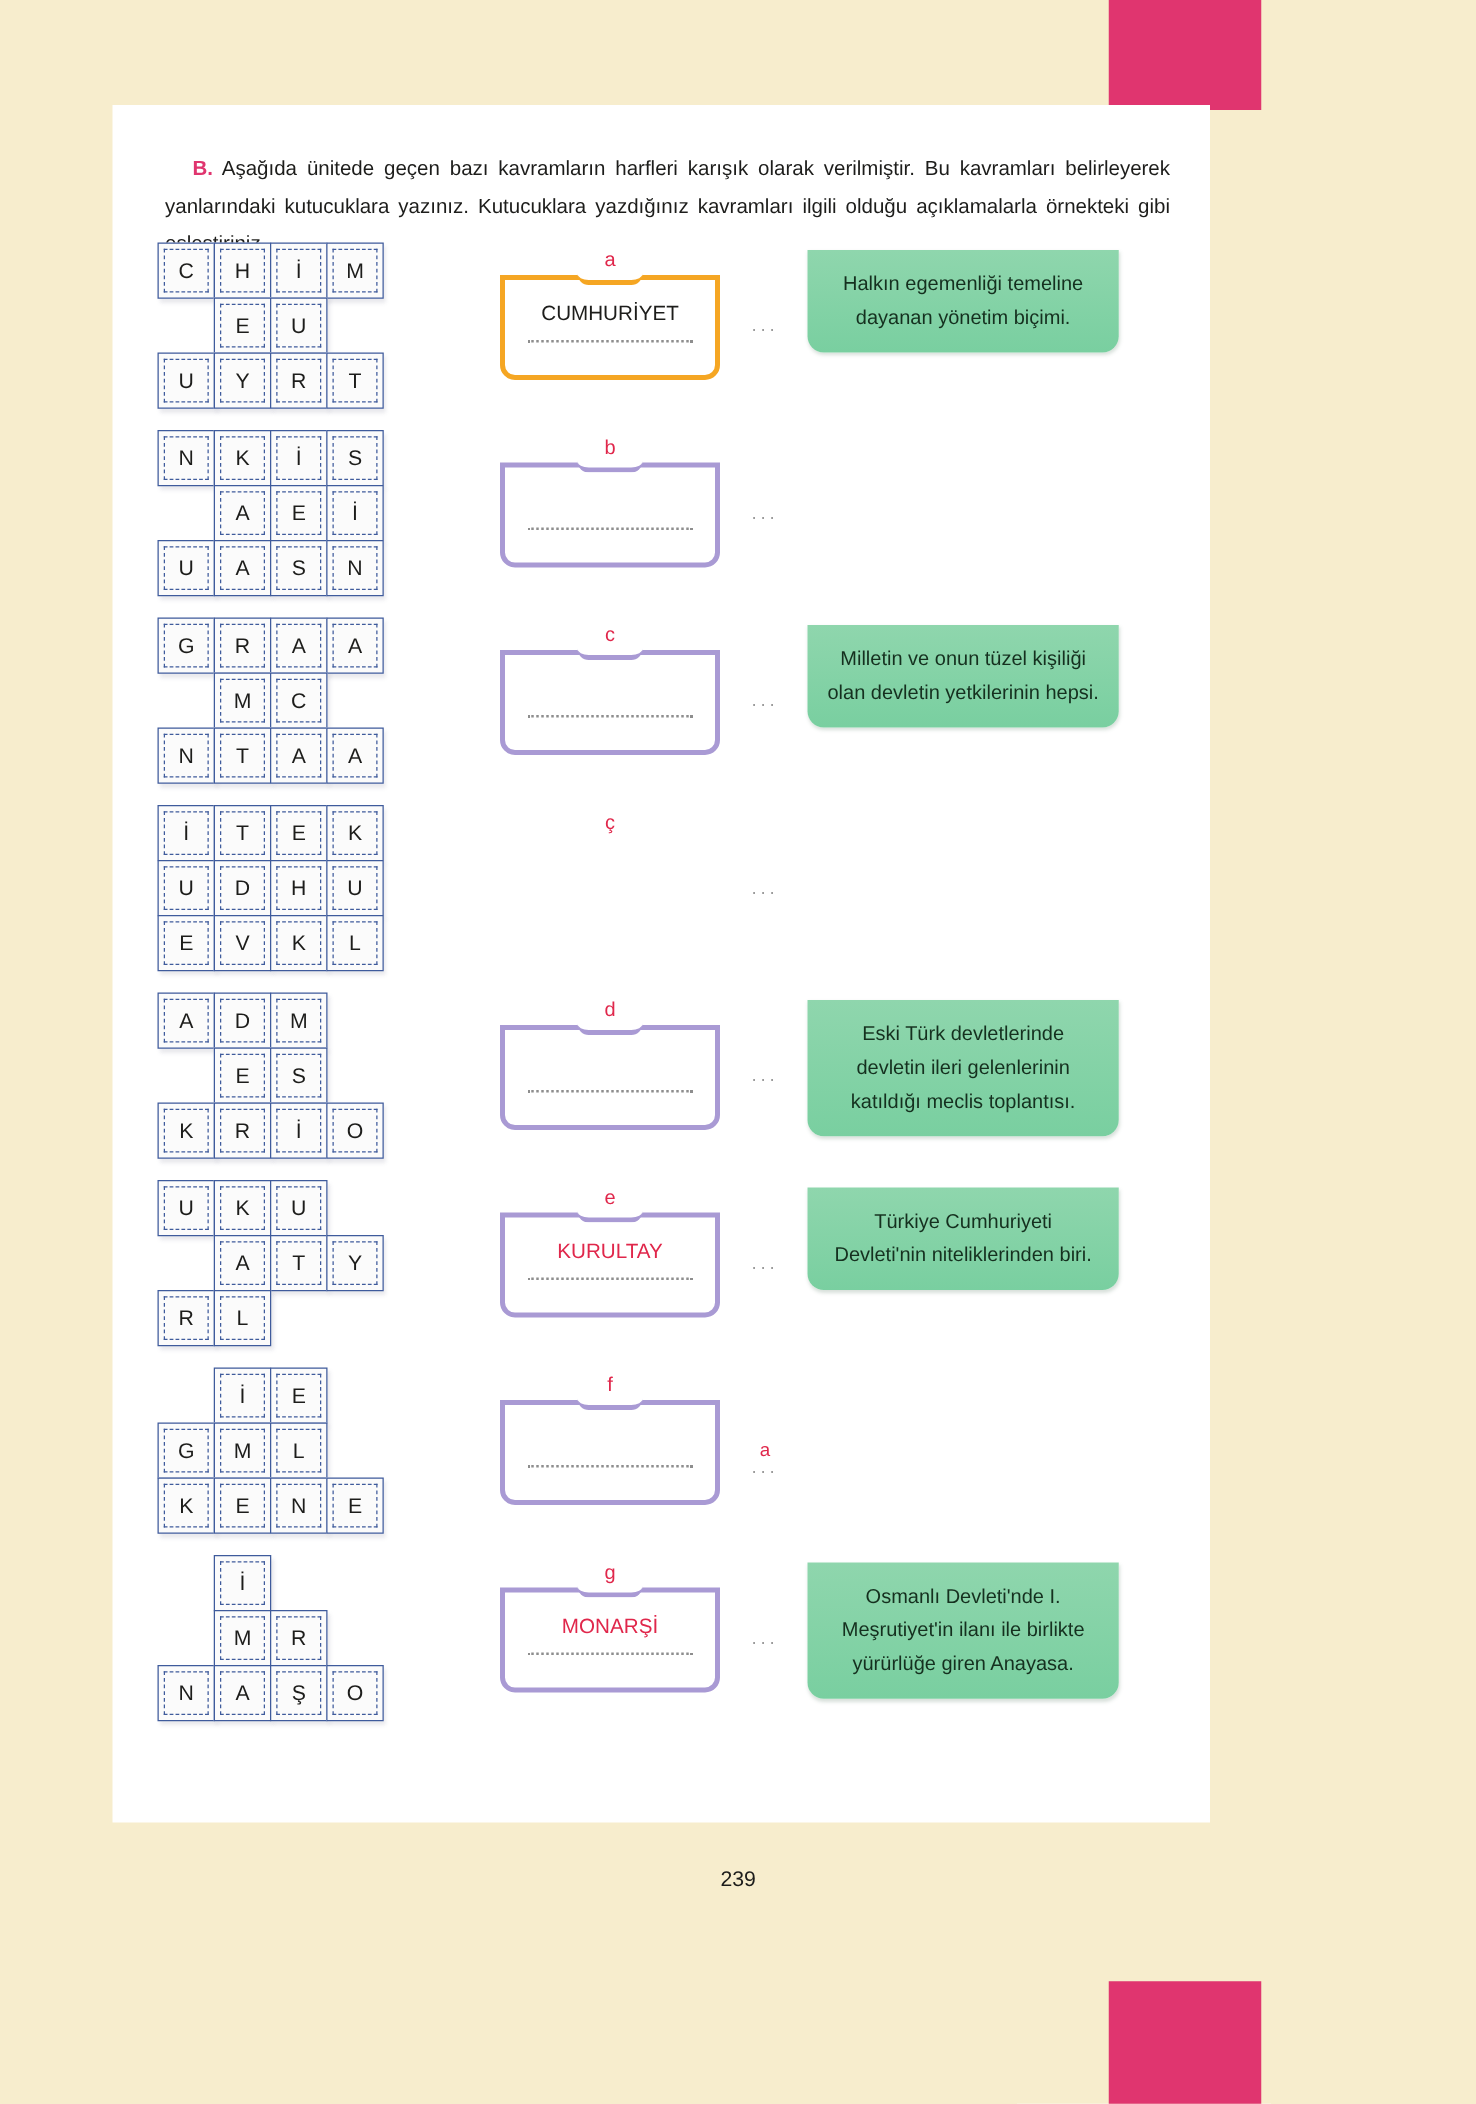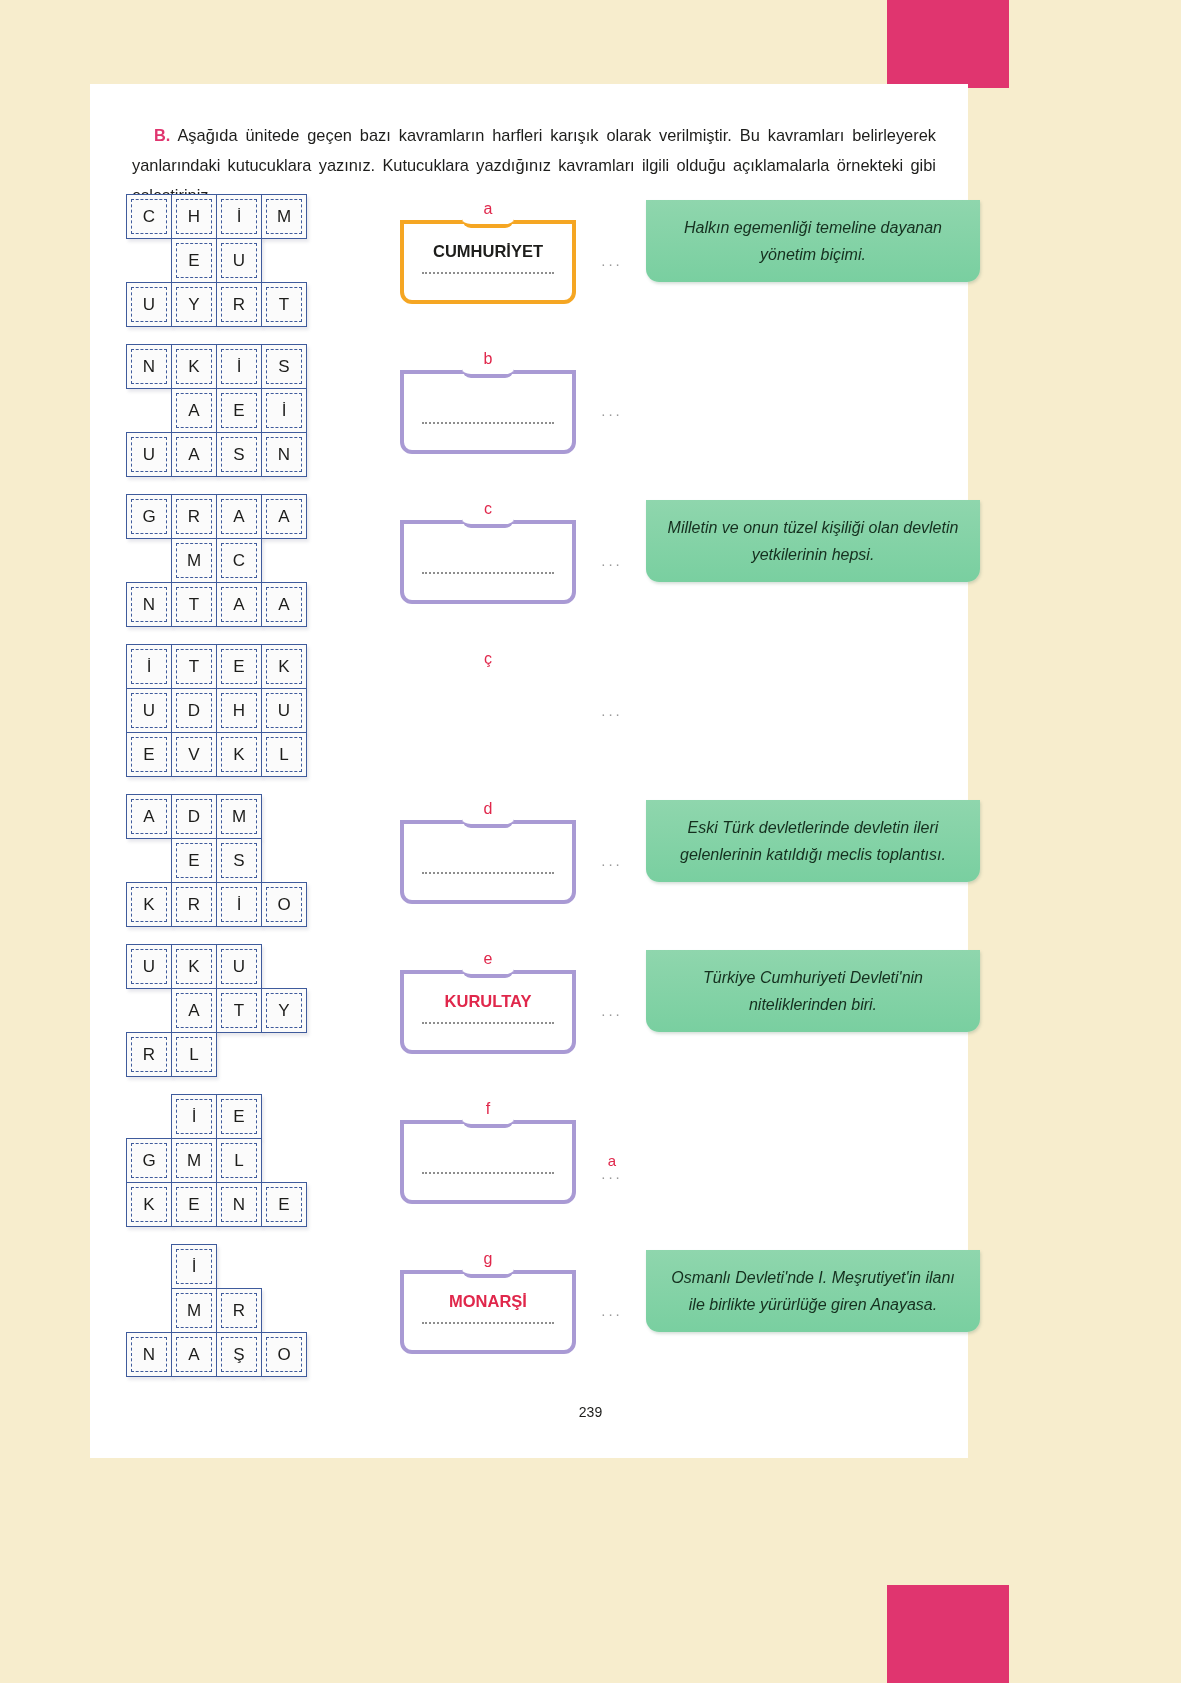--- a/index.html
+++ b/index.html
@@ -124,21 +124,20 @@
   }
   .answer-box {
     position: relative;
     margin-top: 18px;
     width: 176px;
     height: 84px;
     box-sizing: border-box;
     border: 4px solid #a99ad4;
     border-radius: 0 0 12px 12px;
     background: #ffffff;
-    font-weight: bold;
   }
   .answer-box.orange { border-color: #f5a623; }
   
   .answer-box .notch {
     position: absolute;
     top: -6px;
     left: 50%;
     transform: translateX(-50%);
     width: 52px;
     height: 10px;
@@ -184,41 +183,40 @@
     letter-spacing: 0;
     color: #e0274b;
     margin-bottom: -4px;
   }
 
   
   .desc {
     position: absolute;
     left: 556px;
     top: 6px;
-    width: 334px;
+    width: 249px;
     box-sizing: border-box;
     background: linear-gradient(#8fd6ad, #79cfa0);
     border-radius: 0 0 13px 13px;
     color: #15301f;
     font-size: 16px;
     line-height: 27px;
     text-align: center;
     padding: 14px 16px;
     box-shadow: 1px 2px 3px rgba(100,130,110,0.25);
-    font-style: italic;
   }
 
   
   .page-number {
     position: absolute;
     left: 0;
     right: 0;
-    top: 1404px;
+    top: 1494px;
     text-align: center;
-    font-size: 14px;
+    font-size: 17px;
     color: #1d1d1b;
   }
 </style>
 </head>
 <body>
 
 <div class="pink-bar top"></div>
 <div class="pink-bar bottom"></div>
 
 <div class="page-sheet">

